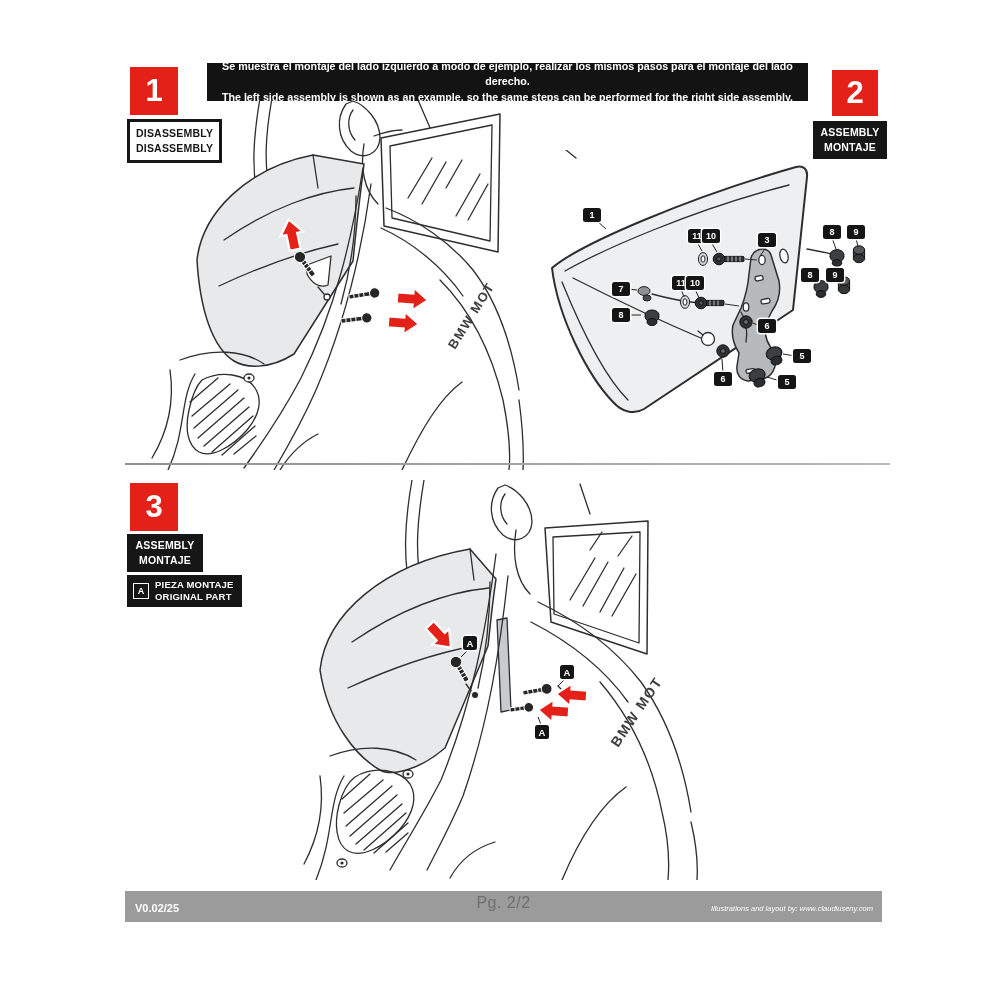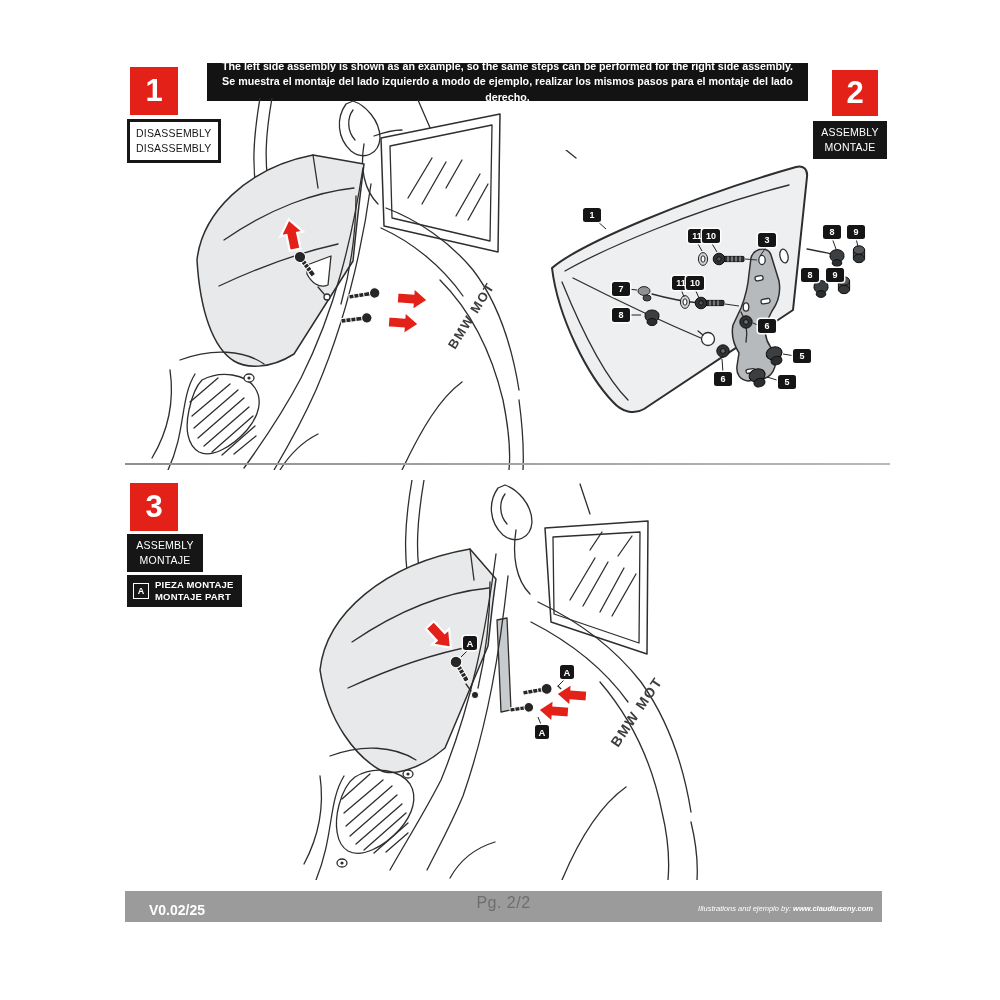--- a/index.html
+++ b/index.html
@@ -4,21 +4,21 @@
 <style>
   html,body{margin:0;padding:0;background:#fff;}
   .page{position:relative;width:1000px;height:1000px;background:#fff;overflow:hidden;
         font-family:"Liberation Sans",sans-serif;color:#161616;}
   .abs{position:absolute;}
 
   
   .step-num{width:48px;height:48px;background:#e32119;color:#fff;display:flex;
             align-items:center;justify-content:center;font-size:31px;font-weight:800;}
   
-  .step-label{font-size:10.5px;font-weight:400;line-height:1.45;text-align:center;
+  .step-label{font-size:10.5px;font-weight:700;line-height:1.45;text-align:center;
               letter-spacing:.2px;padding:4px 6px;}
   .step-label.outline{background:#fff;border:3px solid #161616;color:#161616;}
   .step-label.solid{background:#161616;color:#fff;border:none;}
 
   
   .banner{left:207px;top:63px;width:601px;height:38px;background:#131313;color:#fff;
           display:flex;flex-direction:column;align-items:center;justify-content:center;
           font-size:10.7px;font-weight:700;line-height:1.45;text-align:center;}
 
   
@@ -26,25 +26,25 @@
           align-items:center;gap:6px;padding:4px 8px 4px 6px;}
   .legend .abadge-box{width:14px;height:14px;border:1.5px solid #fff;display:flex;
           align-items:center;justify-content:center;font-size:9px;font-weight:800;flex:0 0 auto;}
   .legend .lines{font-size:9.5px;font-weight:800;line-height:1.25;letter-spacing:.2px;}
 
   .divider{left:125px;top:463px;width:765px;height:2px;
            background:linear-gradient(to right,#8f8f8f,#b9b9b9);}
 
   
   .footer{left:125px;top:891px;width:757px;height:31px;background:#9b9b9b;}
-  .footer .version{position:absolute;left:24px;top:11px;color:#fff;font-size:14px;font-weight:700;}
+  .footer .version{position:absolute;left:10px;top:11px;color:#fff;font-size:11px;font-weight:700;}
   .footer .pagenum{position:absolute;left:0;right:0;top:3px;text-align:center;
                    color:#6e6e6e;font-size:16px;letter-spacing:.5px;}
   .footer .credit{position:absolute;right:9px;top:13px;color:#fff;font-size:7.5px;font-style:italic;}
-  .footer .credit b{font-weight:700;}
+  .footer .credit b{font-weight:400;}
 
   
   .panel{position:absolute;}
   .panel svg{display:block;overflow:hidden;}
 
   
   .callout,.abadge{position:absolute;transform:translate(-50%,-50%);background:#151515;color:#fff;
     font-weight:800;display:flex;align-items:center;justify-content:center;border-radius:2.5px;
     box-shadow:0 0 0 1.5px rgba(255,255,255,.95);}
   .callout{min-width:14px;height:14px;font-size:9px;padding:0 2px;}
@@ -57,22 +57,22 @@
 
   <div class="abs step-num" style="left:130px;top:67px;">
     <span>1</span>
   </div>
   <div class="abs step-label outline" style="left:127px;top:119px;">
     <div>DISASSEMBLY</div>
     <div>DISASSEMBLY</div>
   </div>
 
   <div class="abs banner">
+    <div>Se muestra el montaje del lado izquierdo a modo de ejemplo, realizar los mismos pasos para el montaje  del lado derecho.</div>
     <div>The left side assembly is shown as an example, so the same steps can be performed for the right side assembly.</div>
-    <div>Se muestra el montaje del lado izquierdo a modo de ejemplo, realizar los mismos pasos para el montaje  del lado derecho.</div>
   </div>
 
   <div class="abs step-num" style="left:832px;top:70px;width:46px;height:46px;">
     <span>2</span>
   </div>
   <div class="abs step-label solid" style="left:813px;top:121px;width:62px;">
     <div>ASSEMBLY</div>
     <div>MONTAJE</div>
   </div>
 
@@ -291,21 +291,21 @@
   </div>
   <div class="abs step-label solid" style="left:127px;top:534px;width:64px;">
     <div>ASSEMBLY</div>
     <div>MONTAJE</div>
   </div>
 
   <div class="abs legend">
     <span class="abadge-box">A</span>
     <span class="lines">
       <div>PIEZA MONTAJE</div>
-      <div>MONTAJE PART</div>
+      <div>ORIGINAL PART</div>
     </span>
   </div>
 
   <div class="panel" style="left:300px;top:480px;width:410px;height:400px;">
     <svg width="410" height="400" viewBox="0 0 410 400">
       <defs>
         <g id="p3ar">
             <path d="M-15,-5.5 L1,-5.5 L1,-11.5 L16,0 L1,11.5 L1,5.5 L-15,5.5 Z"></path>
           </g>
       </defs>
@@ -386,16 +386,16 @@
     <div id="p3-badges" style="position:absolute;inset:0;">
         <div class="abadge" style="left: 170px; top: 163px;">A</div>
         <div class="abadge" style="left: 267px; top: 192px;">A</div>
         <div class="abadge" style="left: 242px; top: 252px;">A</div>
       </div>
   </div>
 
   <div class="abs footer">
     <span class="version">V0.02/25</span>
     <span class="pagenum">Pg. 2/2</span>
-    <span class="credit"><span>Illustrations and ejemplo by: </span><b>www.claudiuseny.com</b></span>
+    <span class="credit"><span>Illustrations and layout by: </span><b>www.claudiuseny.com</b></span>
   </div>
 
 </div>
 
 </body></html>

